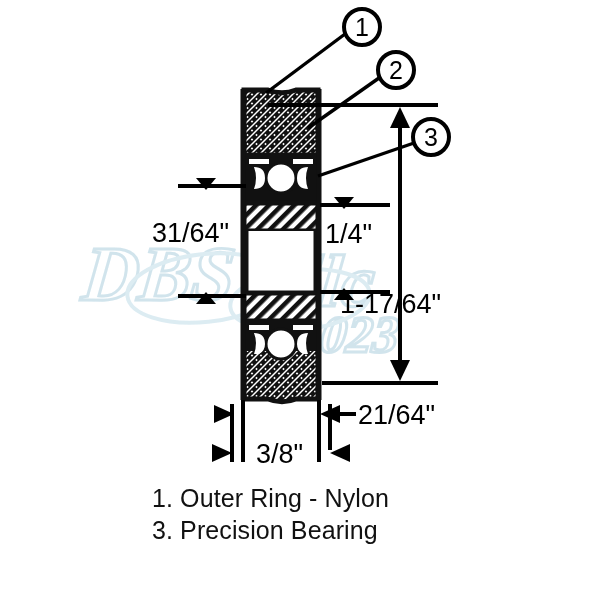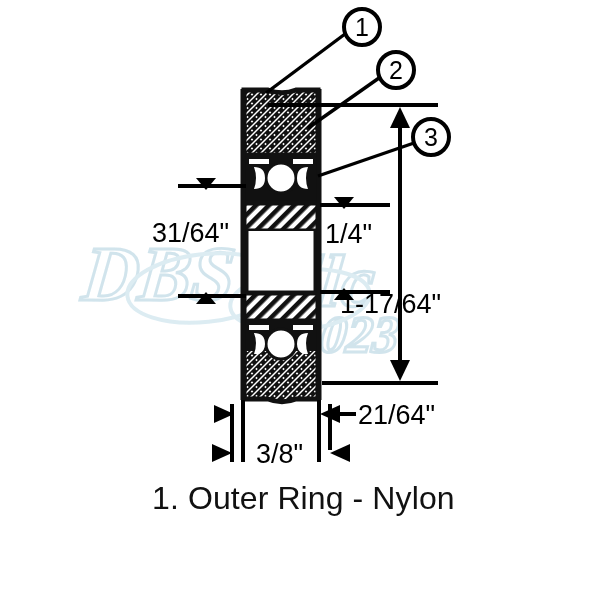--- a/index.html
+++ b/index.html
@@ -1,21 +1,21 @@
 <!DOCTYPE html>
 <html><head>
 <meta charset="utf-8">
 <style>
   html,body{margin:0;padding:0;background:#ffffff;}
   body{width:600px;height:600px;overflow:hidden;
        font-family:"Liberation Sans",sans-serif;color:#000;}
   #stage{position:relative;width:600px;height:600px;background:#fff;}
   #drawing{position:absolute;left:0;top:0;width:600px;height:600px;}
   .legend{position:absolute;left:152px;top:482px;width:420px;}
-  .legend-row{font-size:32px;line-height:32px;letter-spacing:0.1px;
+  .legend-row{font-size:25px;line-height:32px;letter-spacing:0.1px;
               color:#111;white-space:nowrap;}
   .legend-num{display:inline-block;}
   .legend-txt{display:inline-block;}
 </style>
 </head>
 <body>
 
 <div id="stage">
 
   <svg id="drawing" viewBox="0 0 600 600">
@@ -148,15 +148,19 @@
       <line x1="336" y1="414" x2="356" y2="414" stroke-width="4"></line>
       <text x="358" y="424" font-family="Liberation Sans, sans-serif" font-size="27" fill="#000" stroke="none">21/64"</text>
     </g>
   </svg>
 
   <div class="legend">
     <div class="legend-row">
       <span class="legend-num">1.</span>
       <span class="legend-txt">Outer Ring - Nylon</span>
     </div>
+    <div class="legend-row">
+      <span class="legend-num">3.</span>
+      <span class="legend-txt">Precision Bearing</span>
+    </div>
   </div>
 
 </div>
 
 </body></html>

